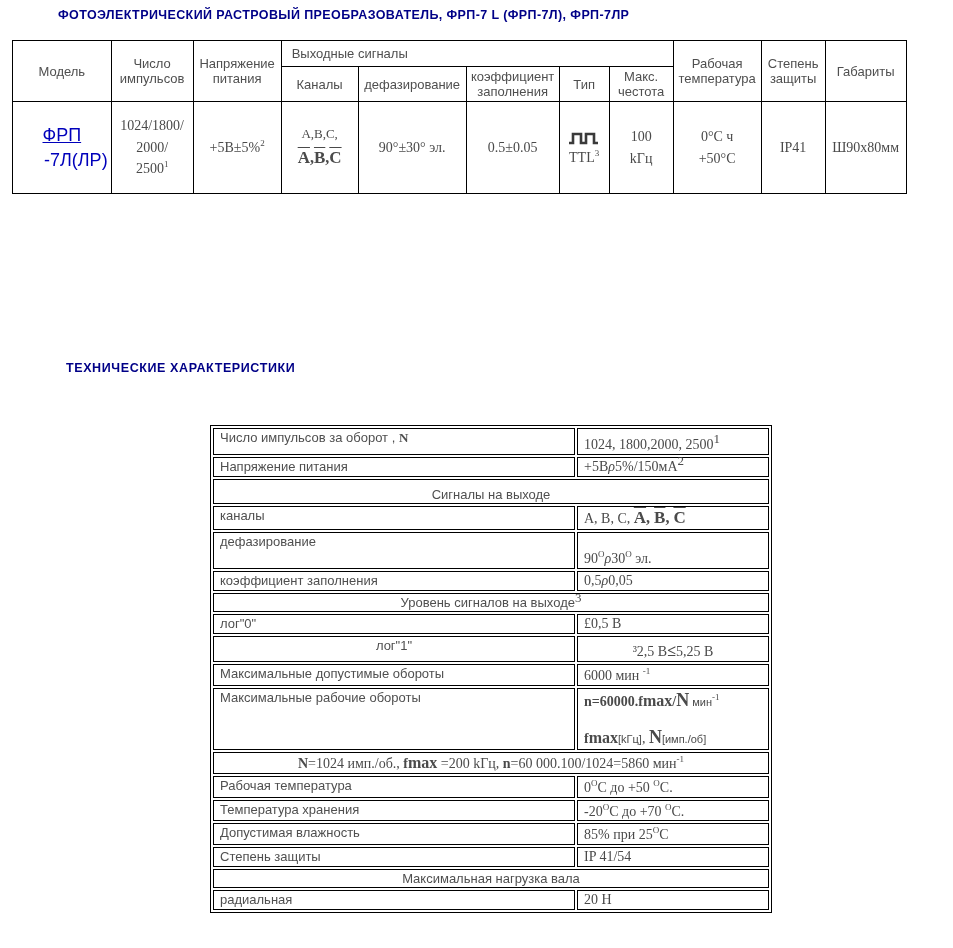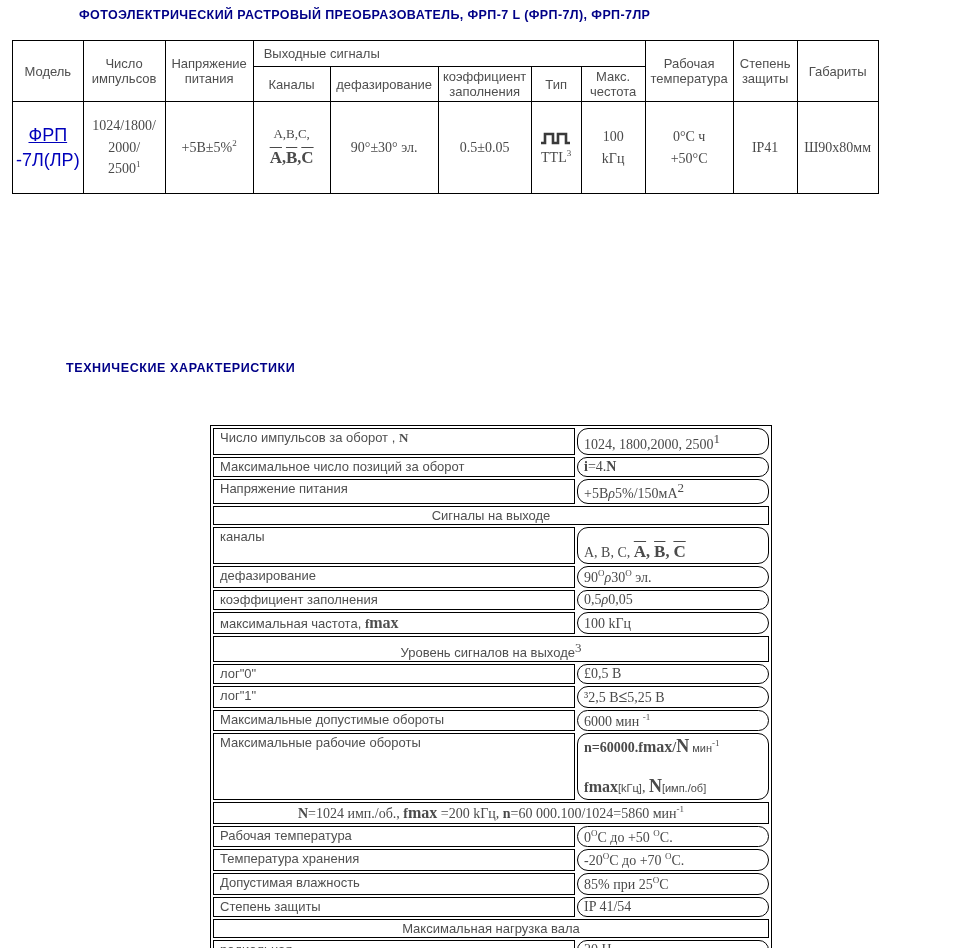--- a/index.html
+++ b/index.html
@@ -4,46 +4,46 @@
 <style>
   :root{
     --heading:#000087; --link:#0000bb; --text:#4f4f4f; --value:#4a4a4a; --border:#000000;
   }
   *{box-sizing:border-box;}
   html,body{margin:0;padding:0;}
   body{
     width:953px;height:948px;overflow:hidden;background:#ffffff;position:relative;
     font-family:"Liberation Sans",sans-serif;color:var(--text);
   }
-  .h-title{position:absolute;left:79px;top:8px;font-size:12.5px;font-weight:bold;
+  .h-title{position:absolute;left:58px;top:8px;font-size:12.5px;font-weight:bold;
     color:var(--heading);letter-spacing:0.4px;white-space:nowrap;}
   .h-tech{position:absolute;left:66px;top:361px;font-size:12.5px;font-weight:bold;
     color:var(--heading);letter-spacing:0.6px;white-space:nowrap;}
 
   
   #spec-table{position:absolute;left:12px;top:40px;border-collapse:collapse;
     text-align:center;font-size:13px;color:var(--text);table-layout:fixed;}
   #spec-table td{border:1px solid var(--border);padding:2px 3px;vertical-align:middle;}
   #spec-table tr.t1-h1 td{height:26px;}
   #spec-table tr.t1-h2 td{height:34px;}
   #spec-table tr.t1-data td{height:92px;}
   .t1-group{text-align:left !important;padding-left:10px !important;vertical-align:middle;}
   .t1-val{font-family:"Liberation Serif",serif;font-size:14px;color:var(--value);line-height:1.55;}
   .model-cell{font-size:18px;line-height:1.35;}
   .model-link{color:var(--link);text-decoration:underline;cursor:pointer;}
-  .model-rest{color:var(--link);text-decoration:none;}
+  .model-rest{color:var(--link);text-decoration:none;margin-left:28px;}
   .wave-wrap{line-height:1.1;}
 
   
   #tech-table{position:absolute;left:210px;top:425px;width:562px;
     border-collapse:separate;border-spacing:2px;border:1px solid var(--border);}
   #tech-table td{border:1px solid var(--border);padding:1px 6px;}
   .t2-label{font-size:13px;color:var(--text);vertical-align:top;width:362px;}
   .t2-value{font-family:"Liberation Serif",serif;font-size:14px;color:var(--value);
-    vertical-align:bottom;border-radius:11px;}
+    vertical-align:bottom;}
   .t2-section{font-size:13px;color:var(--text);text-align:center;vertical-align:bottom;}
   .t2-full{font-family:"Liberation Serif",serif;font-size:14px;color:var(--value);
     text-align:center;}
   #tech-table tr:nth-child(1) td{height:27px;}
   #tech-table tr:nth-child(3) td{height:25px;}
   #tech-table tr:nth-child(5) td{height:37px;}
   #tech-table tr:nth-child(9) td{height:26px;text-align:center;}
   #tech-table tr:nth-child(13) .t2-value{vertical-align:middle;line-height:1.25;}
 
   
@@ -122,45 +122,37 @@
 
 <div class="h-tech">ТЕХНИЧЕСКИЕ ХАРАКТЕРИСТИКИ</div>
 
 <table id="tech-table">
   <tbody>
       <tr>
         <td class="t2-label"><span>Число импульсов за оборот , </span><span class="sg-bserif">N</span></td>
         <td class="t2-value"><span>1024, 1800,2000, 2500</span><span class="sg-supbig">1</span></td>
       </tr>
       <tr>
-        <td class="t2-label">Максимальное число позиций за оборот</td>
-        <td class="t2-value"><span class="sg-bserif">i</span><span>=4.</span><span class="sg-bserif">N</span></td>
-      </tr>
-      <tr>
         <td class="t2-label">Напряжение питания</td>
         <td class="t2-value"><span>+5В</span><span class="sg-rho">ρ</span><span>5%/150мА</span><span class="sg-supbig">2</span></td>
       </tr>
       <tr>
         <td colspan="2" class="t2-section">Сигналы на выходе</td>
       </tr>
       <tr>
         <td class="t2-label">каналы</td>
         <td class="t2-value"><span>A, B, C, </span><span class="sg-ovbig">A</span><span class="sg-bserifbig">, </span><span class="sg-ovbig">B</span><span class="sg-bserifbig">, </span><span class="sg-ovbig">C</span></td>
       </tr>
       <tr>
         <td class="t2-label">дефазирование</td>
         <td class="t2-value"><span>90</span><span class="sg-supO">O</span><span class="sg-rho">ρ</span><span>30</span><span class="sg-supO">O</span><span> эл.</span></td>
       </tr>
       <tr>
         <td class="t2-label">коэффициент заполнения</td>
         <td class="t2-value"><span>0,5</span><span class="sg-rho">ρ</span><span>0,05</span></td>
-      </tr>
-      <tr>
-        <td class="t2-label"><span>максимальная частота, </span><span class="sg-bserif">f</span><span class="sg-bserifbig">max</span></td>
-        <td class="t2-value">100 kГц</td>
       </tr>
       <tr>
         <td colspan="2" class="t2-section"><span>Уровень сигналов на выходе</span><span class="sg-supbig">3</span></td>
       </tr>
       <tr>
         <td class="t2-label">лог"0"</td>
         <td class="t2-value">£0,5 В</td>
       </tr>
       <tr>
         <td class="t2-label">лог"1"</td>

